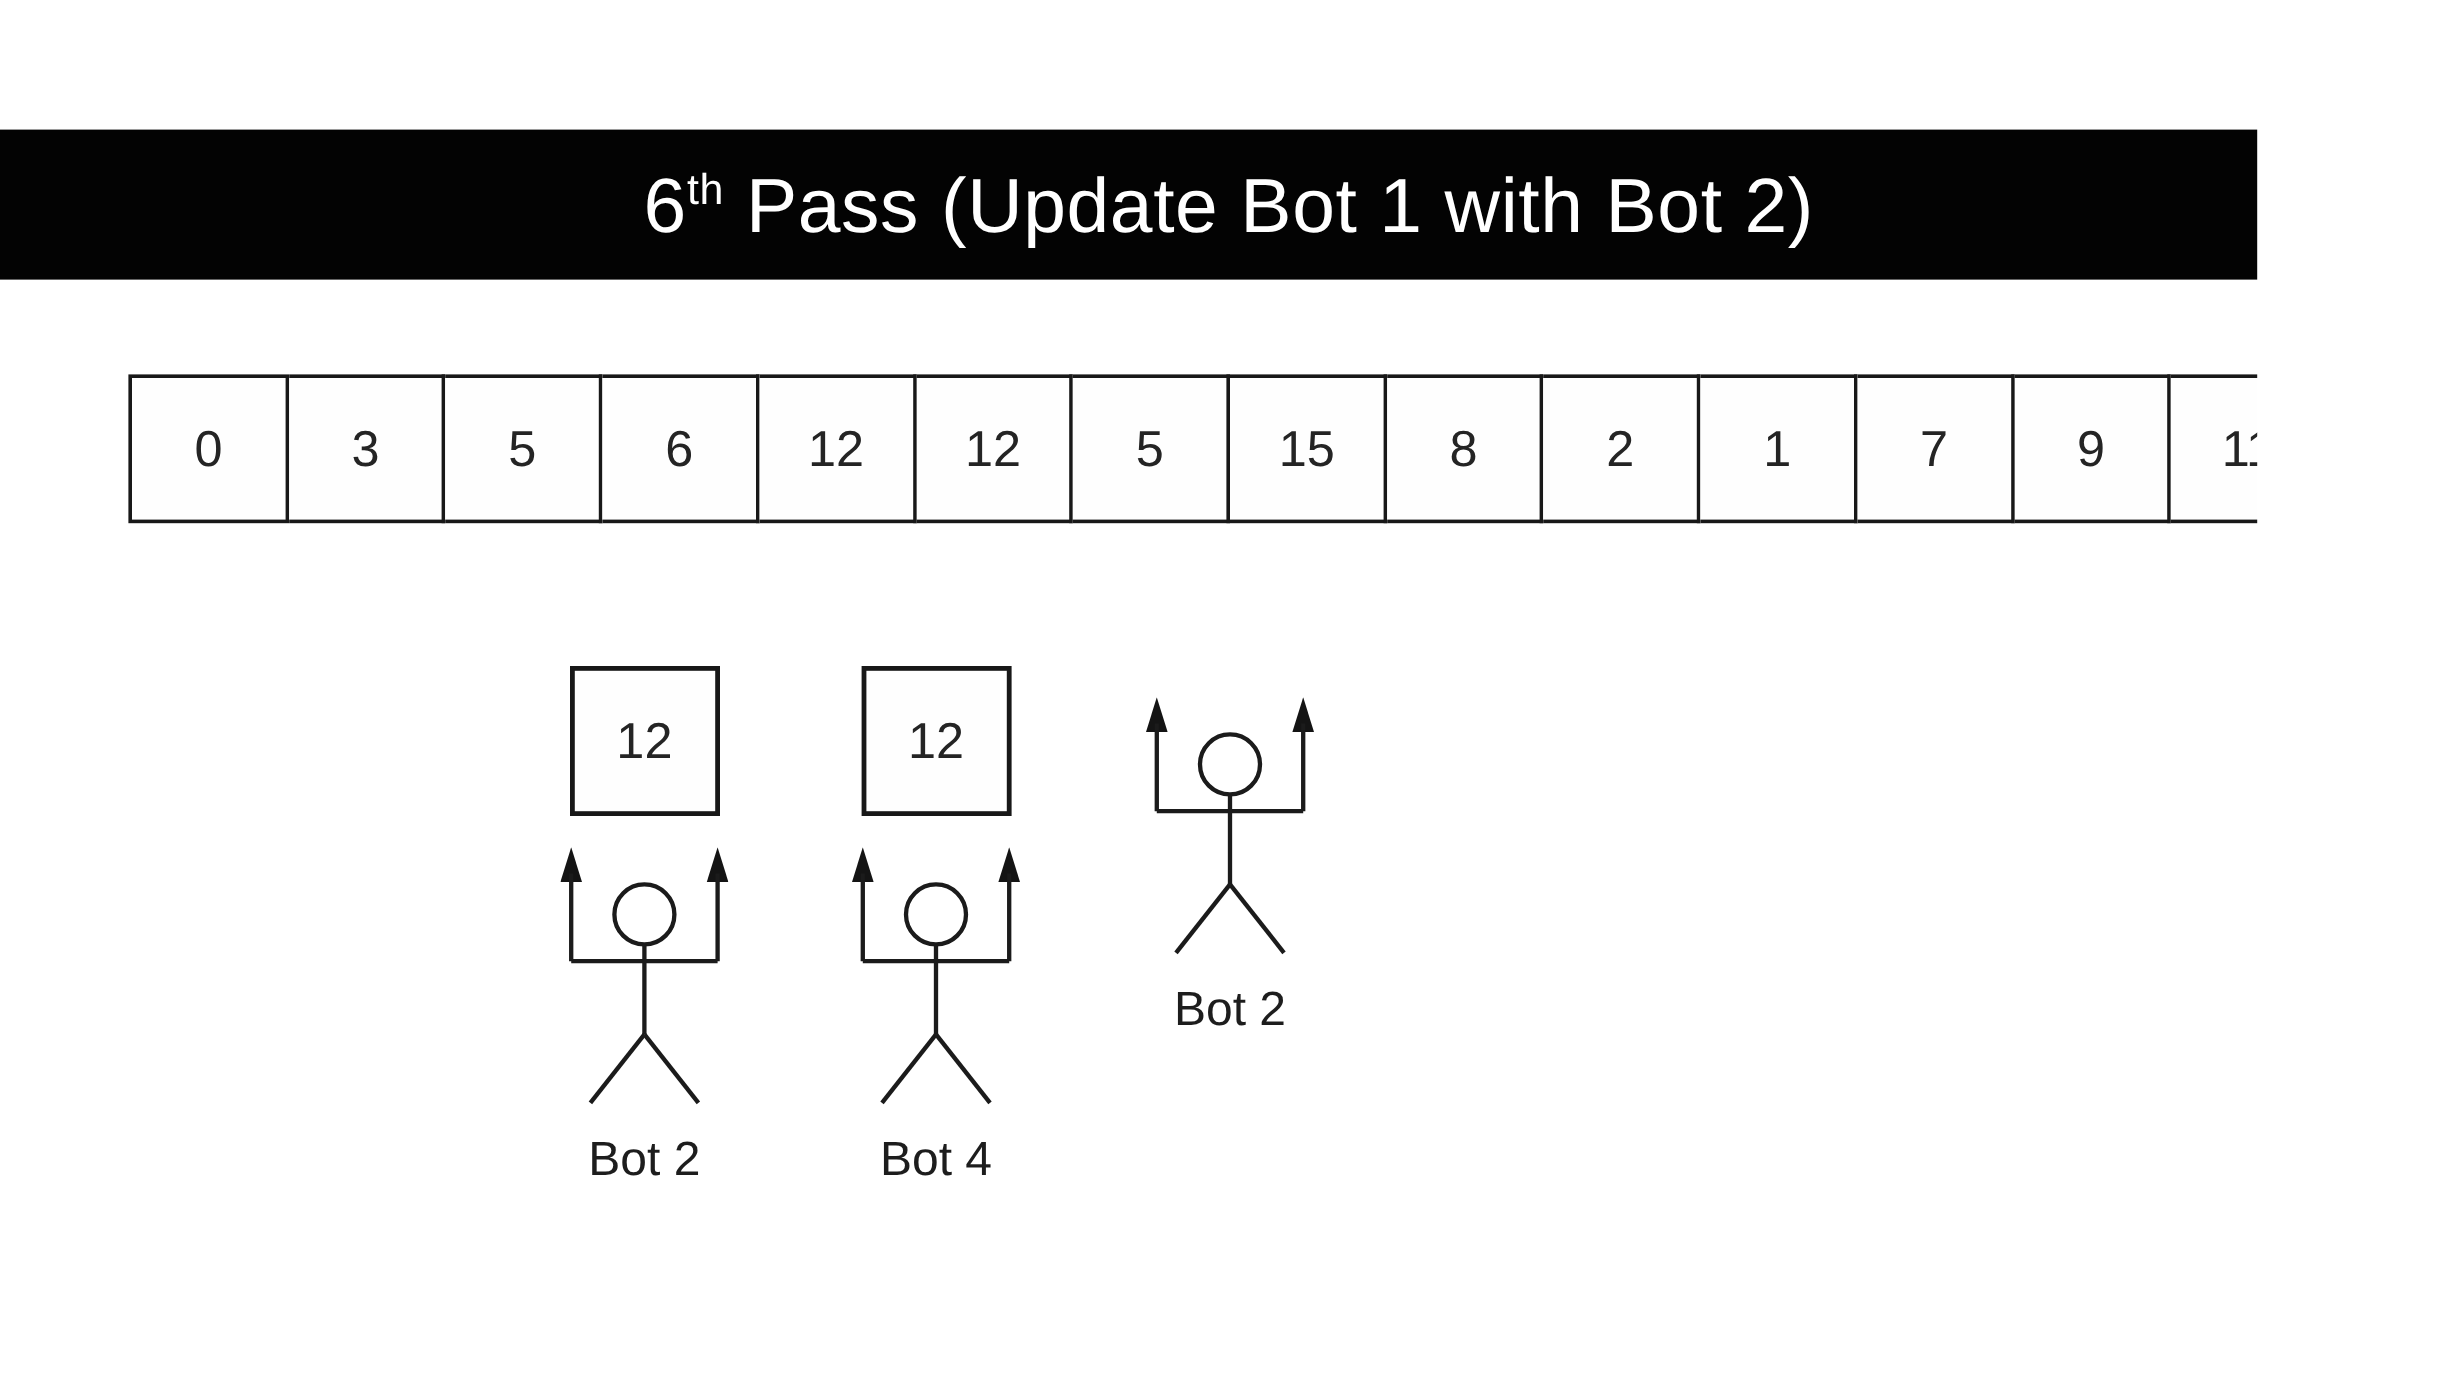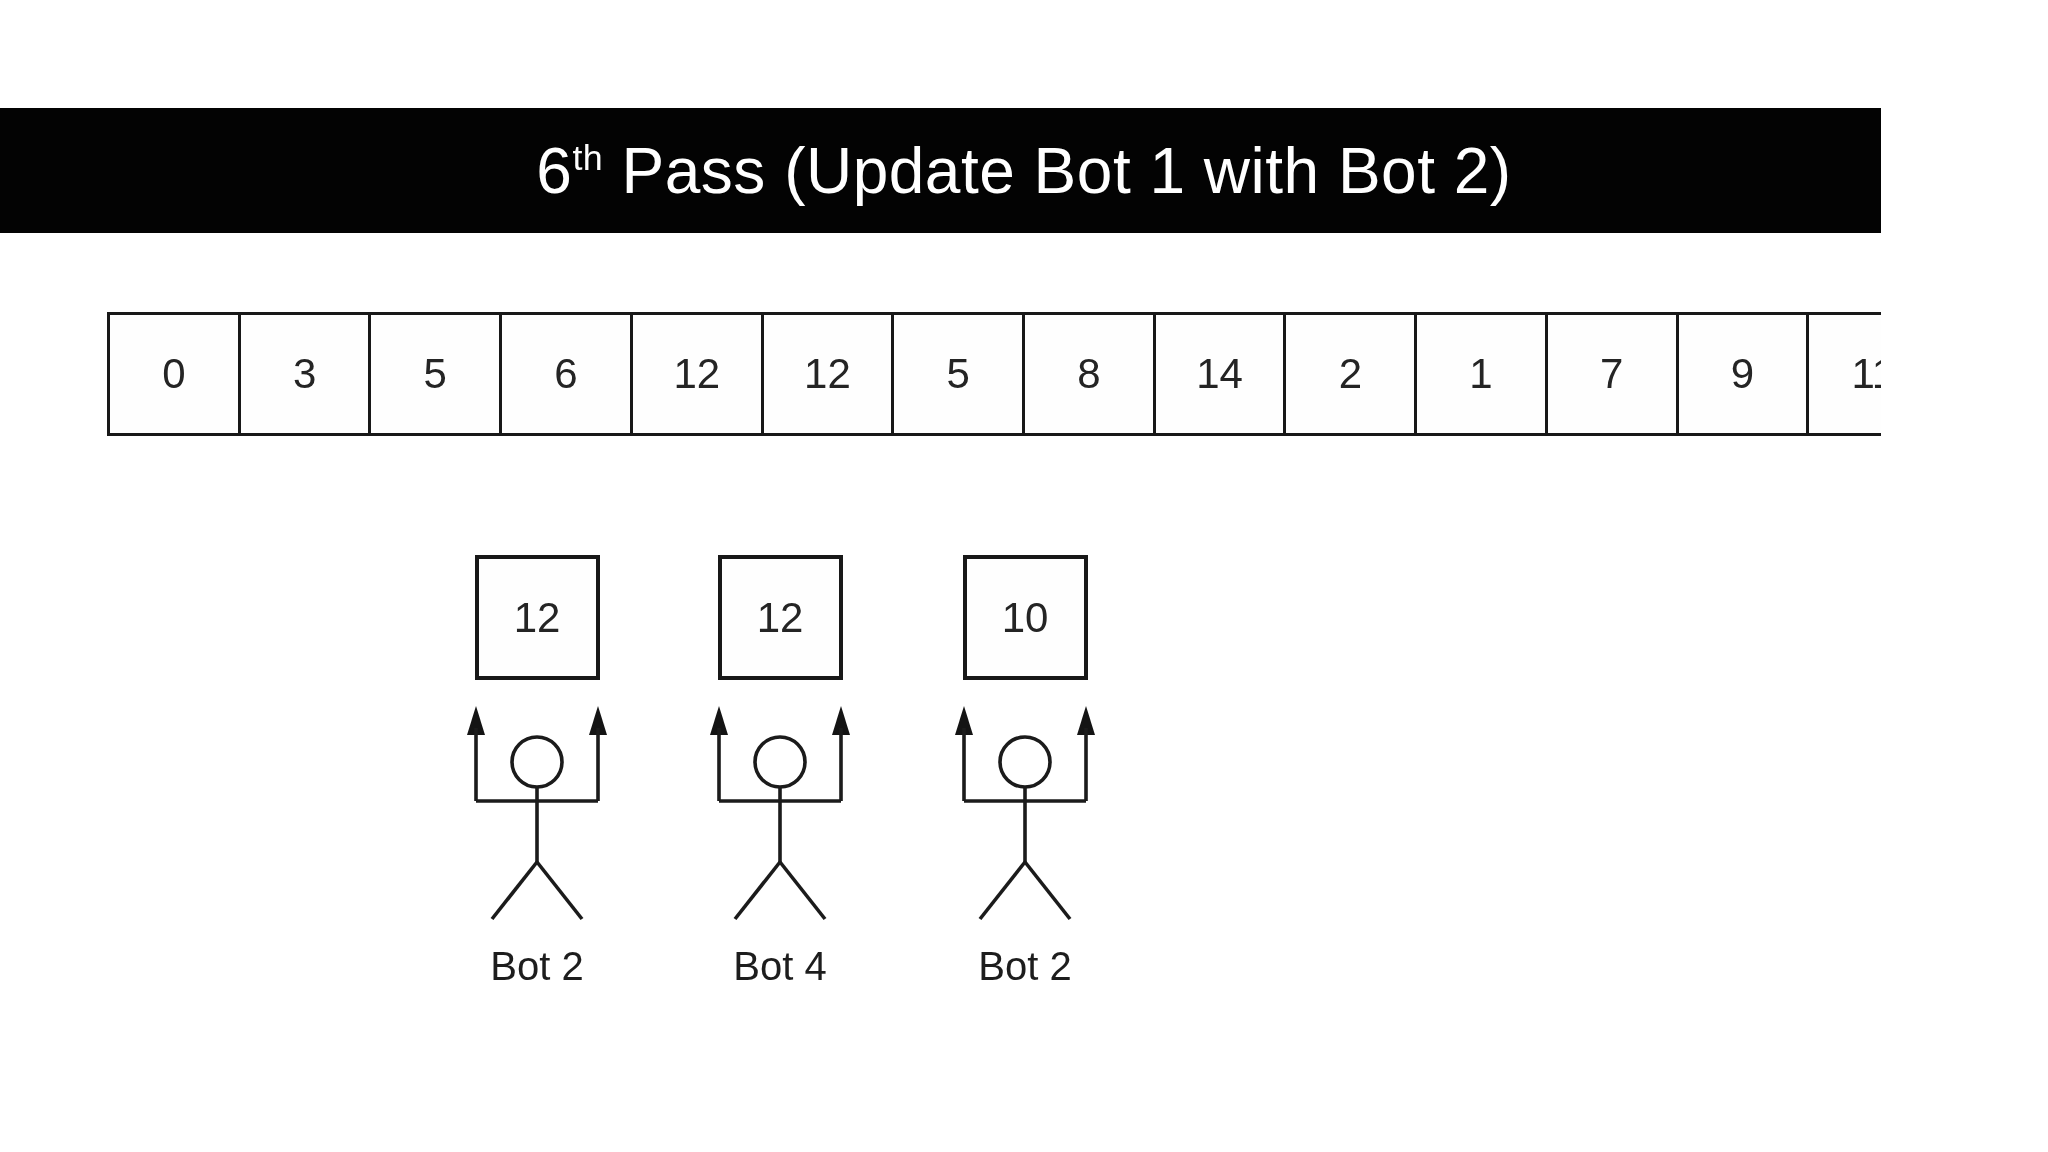--- a/index.html
+++ b/index.html
@@ -145,24 +145,24 @@
       <div class="cell">
         <span>12</span>
       </div>
       <div class="cell">
         <span>12</span>
       </div>
       <div class="cell">
         <span>5</span>
       </div>
       <div class="cell">
+        <span>15</span>
+      </div>
+      <div class="cell">
         <span>8</span>
-      </div>
-      <div class="cell">
-        <span>14</span>
       </div>
       <div class="cell">
         <span>2</span>
       </div>
       <div class="cell">
         <span>1</span>
       </div>
       <div class="cell">
         <span>7</span>
       </div>
@@ -203,23 +203,20 @@
           <line x1="131" y1="22" x2="131" y2="95"></line>
           <line x1="9" y1="95" x2="131" y2="95"></line>
           <circle cx="70" cy="56" r="25"></circle>
           <line x1="70" y1="81" x2="70" y2="156"></line>
           <line x1="70" y1="156" x2="25" y2="213"></line>
           <line x1="70" y1="156" x2="115" y2="213"></line>
         </svg>
         <div class="bot-label">Bot 4</div>
       </div>
       <div class="bot-group" style="left: 935px;">
-        <div class="vbox">
-          <span>10</span>
-        </div>
         <svg class="figure" width="140" height="220" viewBox="0 0 140 220">
           <polygon points="9,0 0,29 18,29"></polygon>
           <line x1="9" y1="22" x2="9" y2="95"></line>
           <polygon points="131,0 122,29 140,29"></polygon>
           <line x1="131" y1="22" x2="131" y2="95"></line>
           <line x1="9" y1="95" x2="131" y2="95"></line>
           <circle cx="70" cy="56" r="25"></circle>
           <line x1="70" y1="81" x2="70" y2="156"></line>
           <line x1="70" y1="156" x2="25" y2="213"></line>
           <line x1="70" y1="156" x2="115" y2="213"></line>

